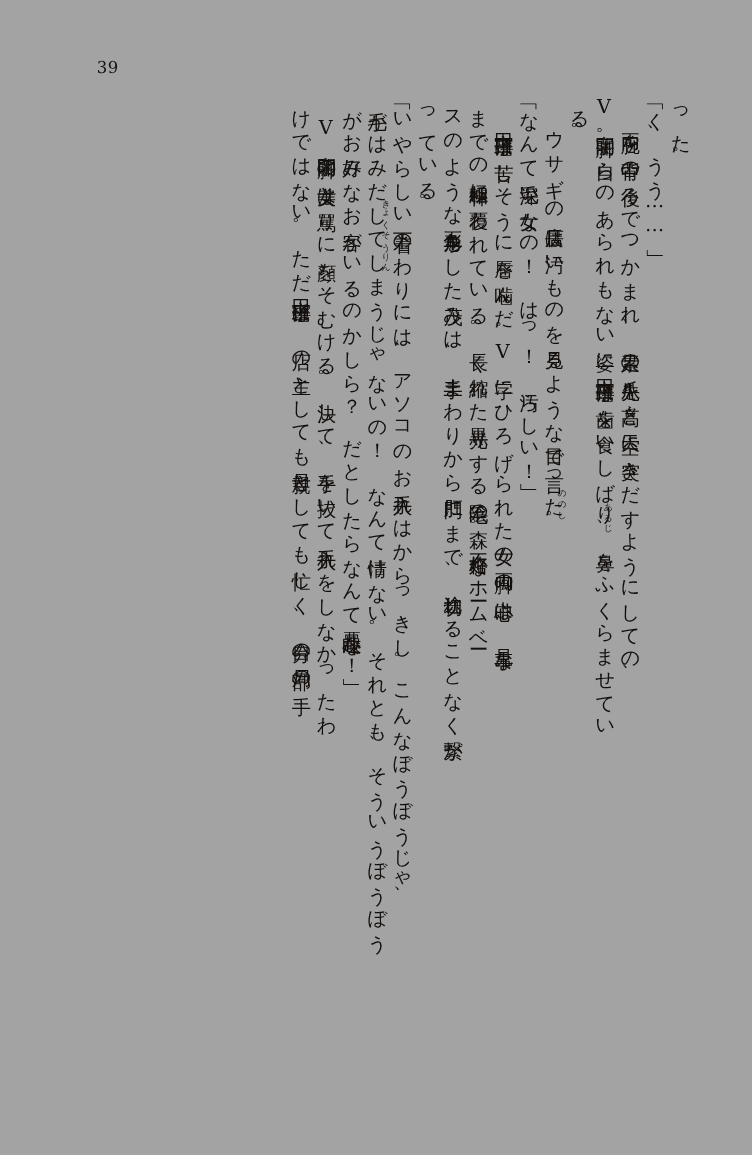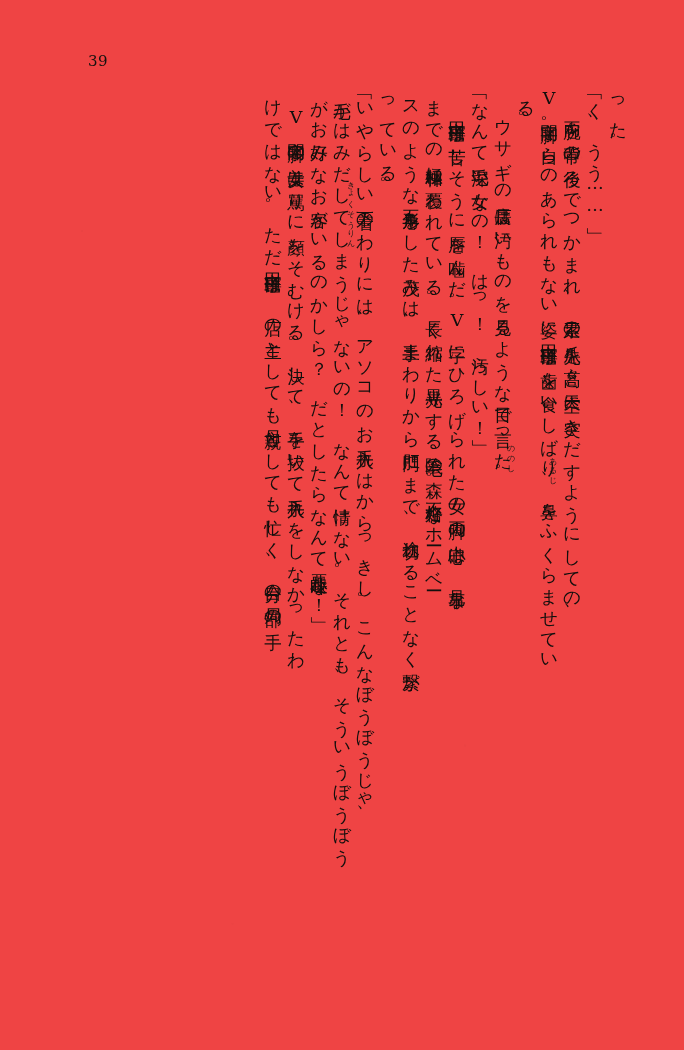--- a/index.html
+++ b/index.html
@@ -13,21 +13,21 @@
     font-family: "DejaVu Serif", "Liberation Serif", serif;
     position: relative;
     overflow: hidden;
   }
   .page {
     position: absolute;
     left: 0;
     top: 0;
     width: 684px;
     height: 1050px;
-    background: #ef4444;
+    background: #a3a3a3;
   }
   
   .paper-texture {
     position: absolute;
     inset: 0;
     background:
       radial-gradient(circle at 12% 22%, rgba(0,0,0,0.018) 0 1px, transparent 1.5px),
       radial-gradient(circle at 68% 71%, rgba(0,0,0,0.015) 0 1px, transparent 1.5px),
       radial-gradient(circle at 34% 88%, rgba(0,0,0,0.012) 0 1px, transparent 1.5px),
       radial-gradient(circle at 85% 15%, rgba(0,0,0,0.014) 0 1px, transparent 1.5px);

